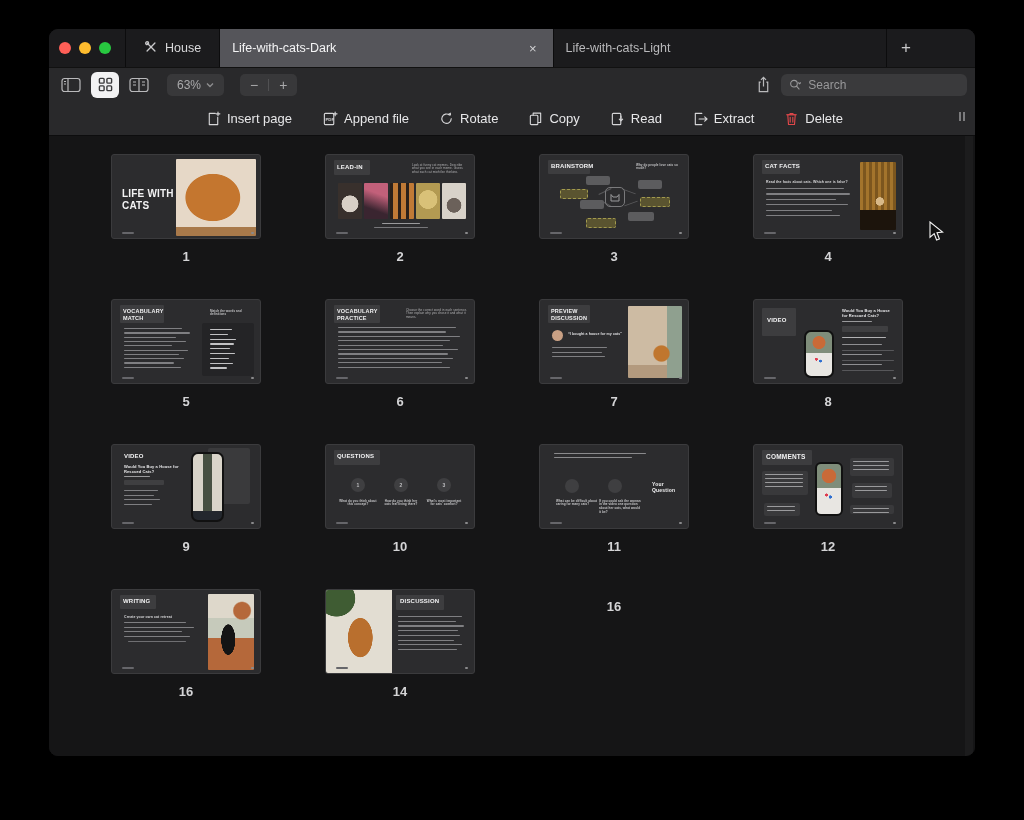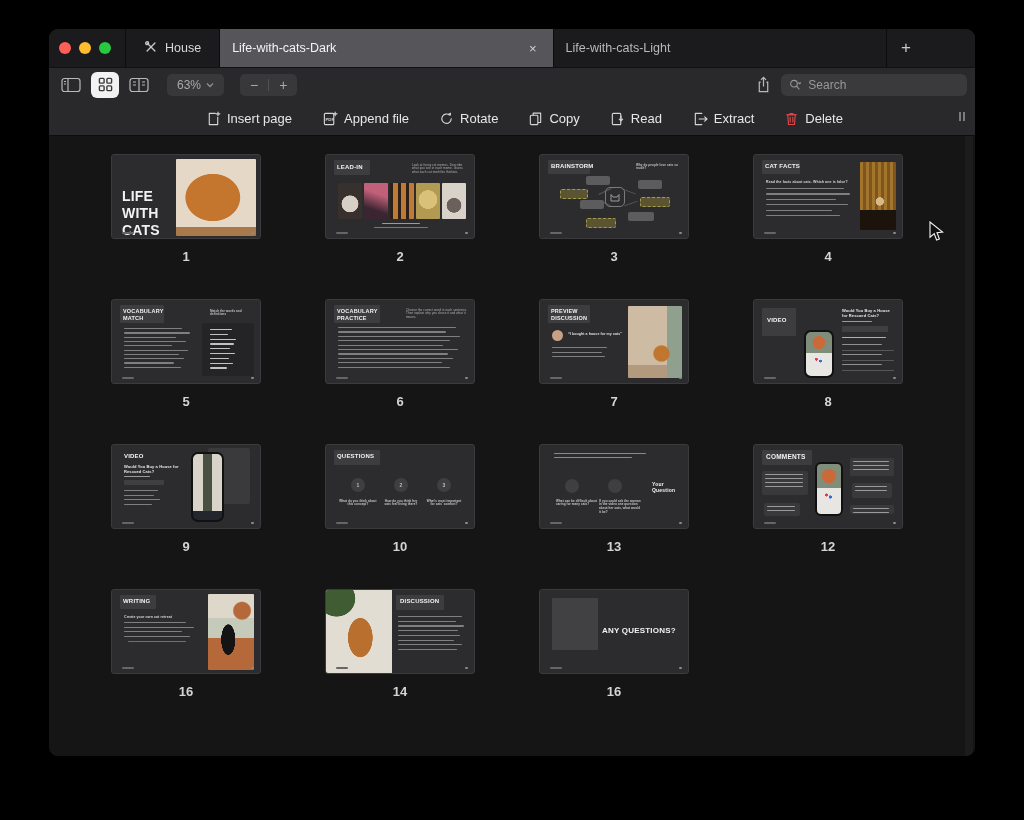--- a/index.html
+++ b/index.html
@@ -228,21 +228,21 @@
   <div class="grip" style="top:83px;">
       <i></i>
       <i></i>
     </div>
 
   <div class="content">
     <div class="grid">
         <div class="cell">
           <div class="thumb">
             <div style="left: 64px; top: 4px; width: 80px; height: 77px; background: radial-gradient(58% 52% at 46% 50%, rgb(196, 118, 47) 58%, rgba(0, 0, 0, 0) 60%), linear-gradient(0deg, rgb(168, 121, 74) 0px, rgb(168, 121, 74) 12%, rgba(0, 0, 0, 0) 12%), rgb(230, 216, 199); border-radius: 1px;"></div>
-            <div class="mini-txt" style="left: 10px; top: 33px; color: rgb(242, 242, 243); font-weight: 800; font-size: 14px; width: 58px;">LIFE WITH CATS</div>
+            <div class="mini-txt" style="left: 10px; top: 33px; color: rgb(242, 242, 243); font-weight: 800; font-size: 10px; width: 58px;">LIFE WITH CATS</div>
             <div style="left: 10px; top: 77px; width: 12px; height: 2px; background: rgb(102, 102, 106); border-radius: 1px;"></div>
             <div style="left: 139px; top: 77px; width: 3px; height: 2px; background: rgb(138, 138, 140); border-radius: 1px;"></div>
           </div>
           <div class="pagenum">1</div>
         </div>
         <div class="cell">
           <div class="thumb">
             <div style="left: 8px; top: 5px; width: 36px; height: 15px; background: rgb(61, 61, 63); border-radius: 1px;"></div>
             <div class="mini-txt" style="left: 11px; top: 9px; color: rgb(242, 242, 243); font-weight: 800; font-size: 6px;">LEAD-IN</div>
             <div class="mini-txt" style="left: 86px; top: 8px; color: rgb(178, 178, 180); font-weight: 400; font-size: 6px; transform: scale(0.5); transform-origin: 0px 0px; width: 112px;">Look at funny cat memes. Describe what you see in each meme. Guess what each cat might be thinking.</div>
@@ -423,21 +423,21 @@
             <div style="left: 14px; top: 8px; width: 92px; height: 1.3px; background: rgb(138, 138, 140); border-radius: 1px;"></div>
             <div style="left: 14px; top: 12px; width: 78px; height: 1.3px; background: rgb(138, 138, 140); border-radius: 1px;"></div>
             <div style="left: 25px; top: 34px; width: 14px; height: 14px; border-radius: 50%; background: rgb(63, 63, 65);"></div>
             <div class="mini-txt" style="left: 16px; top: 54px; color: rgb(200, 200, 202); font-weight: 700; font-size: 6px; transform: scale(0.5); transform-origin: 0px 0px; width: 88px;">What can be difficult about caring for many cats?</div>
             <div style="left: 68px; top: 34px; width: 14px; height: 14px; border-radius: 50%; background: rgb(63, 63, 65);"></div>
             <div class="mini-txt" style="left: 59px; top: 54px; color: rgb(200, 200, 202); font-weight: 700; font-size: 6px; transform: scale(0.5); transform-origin: 0px 0px; width: 88px;">If you could ask the woman in the video one question about her cats, what would it be?</div>
             <div class="mini-txt" style="left: 112px; top: 36px; color: rgb(242, 242, 243); font-weight: 800; font-size: 5px; width: 30px;">Your Question</div>
             <div style="left: 10px; top: 77px; width: 12px; height: 2px; background: rgb(102, 102, 106); border-radius: 1px;"></div>
             <div style="left: 139px; top: 77px; width: 3px; height: 2px; background: rgb(138, 138, 140); border-radius: 1px;"></div>
           </div>
-          <div class="pagenum">13</div>
+          <div class="pagenum">11</div>
         </div>
         <div class="cell">
           <div class="thumb">
             <div style="left: 8px; top: 5px; width: 50px; height: 15px; background: rgb(61, 61, 63); border-radius: 1px;"></div>
             <div class="mini-txt" style="left: 12px; top: 8px; color: rgb(242, 242, 243); font-weight: 800; font-size: 6.5px;">COMMENTS</div>
             <div style="left: 61px; top: 17px; width: 28px; height: 54px; background: radial-gradient(circle at 50% 24%, rgb(201, 106, 56) 17%, rgba(0, 0, 0, 0) 19%), radial-gradient(circle at 40% 62%, rgb(224, 59, 79) 4%, rgba(0, 0, 0, 0) 5%), radial-gradient(circle at 55% 66%, rgb(47, 111, 208) 4%, rgba(0, 0, 0, 0) 5%), linear-gradient(0deg, rgb(232, 230, 226) 0px, rgb(232, 230, 226) 52%, rgba(0, 0, 0, 0) 52%), rgb(127, 141, 122); border: 2px solid rgb(17, 17, 17); border-radius: 6px;"></div>
             <div style="left: 8px; top: 26px; width: 46px; height: 24px; background: rgb(57, 57, 59); border-radius: 2px;"></div>
             <div style="left: 11px; top: 29px; width: 38px; height: 1.1px; background: rgb(154, 154, 156); border-radius: 1px;"></div>
             <div style="left: 11px; top: 33px; width: 38px; height: 1.1px; background: rgb(154, 154, 156); border-radius: 1px;"></div>
             <div style="left: 11px; top: 37px; width: 38px; height: 1.1px; background: rgb(154, 154, 156); border-radius: 1px;"></div>
@@ -488,26 +488,20 @@
             <div style="left: 72px; top: 44.8px; width: 62px; height: 1.3px; background: rgb(127, 127, 130); border-radius: 1px;"></div>
             <div style="left: 72px; top: 49.5px; width: 56px; height: 1.3px; background: rgb(127, 127, 130); border-radius: 1px;"></div>
             <div style="left: 72px; top: 54.2px; width: 64px; height: 1.3px; background: rgb(127, 127, 130); border-radius: 1px;"></div>
             <div style="left: 72px; top: 58.9px; width: 59px; height: 1.3px; background: rgb(127, 127, 130); border-radius: 1px;"></div>
             <div style="left: 10px; top: 77px; width: 12px; height: 2px; background: rgb(102, 102, 106); border-radius: 1px;"></div>
             <div style="left: 139px; top: 77px; width: 3px; height: 2px; background: rgb(138, 138, 140); border-radius: 1px;"></div>
           </div>
           <div class="pagenum">14</div>
         </div>
         <div class="cell">
-          <div class="thumb">
-            <div style="left: 12px; top: 8px; width: 46px; height: 52px; background: rgb(65, 65, 67); border-radius: 1px;"></div>
-            <div class="mini-txt" style="left: 62px; top: 36px; color: rgb(242, 242, 243); font-weight: 800; font-size: 8px; width: 84px;">ANY QUESTIONS?</div>
-            <div style="left: 10px; top: 77px; width: 12px; height: 2px; background: rgb(102, 102, 106); border-radius: 1px;"></div>
-            <div style="left: 139px; top: 77px; width: 3px; height: 2px; background: rgb(138, 138, 140); border-radius: 1px;"></div>
-          </div>
           <div class="pagenum">16</div>
         </div>
       </div>
     <div class="scrolltrack"></div>
   </div>
 </div>
 
 <div id="cursor">
   <svg width="15" height="21" viewBox="0 0 15 21">
     <path d="M1 1l0 15.2 4.2-3.6 2.4 6.4 2.8-1-2.4-6.3 5.6-.6z" fill="#111" stroke="#f5f5f5" stroke-width="1.1"></path>

